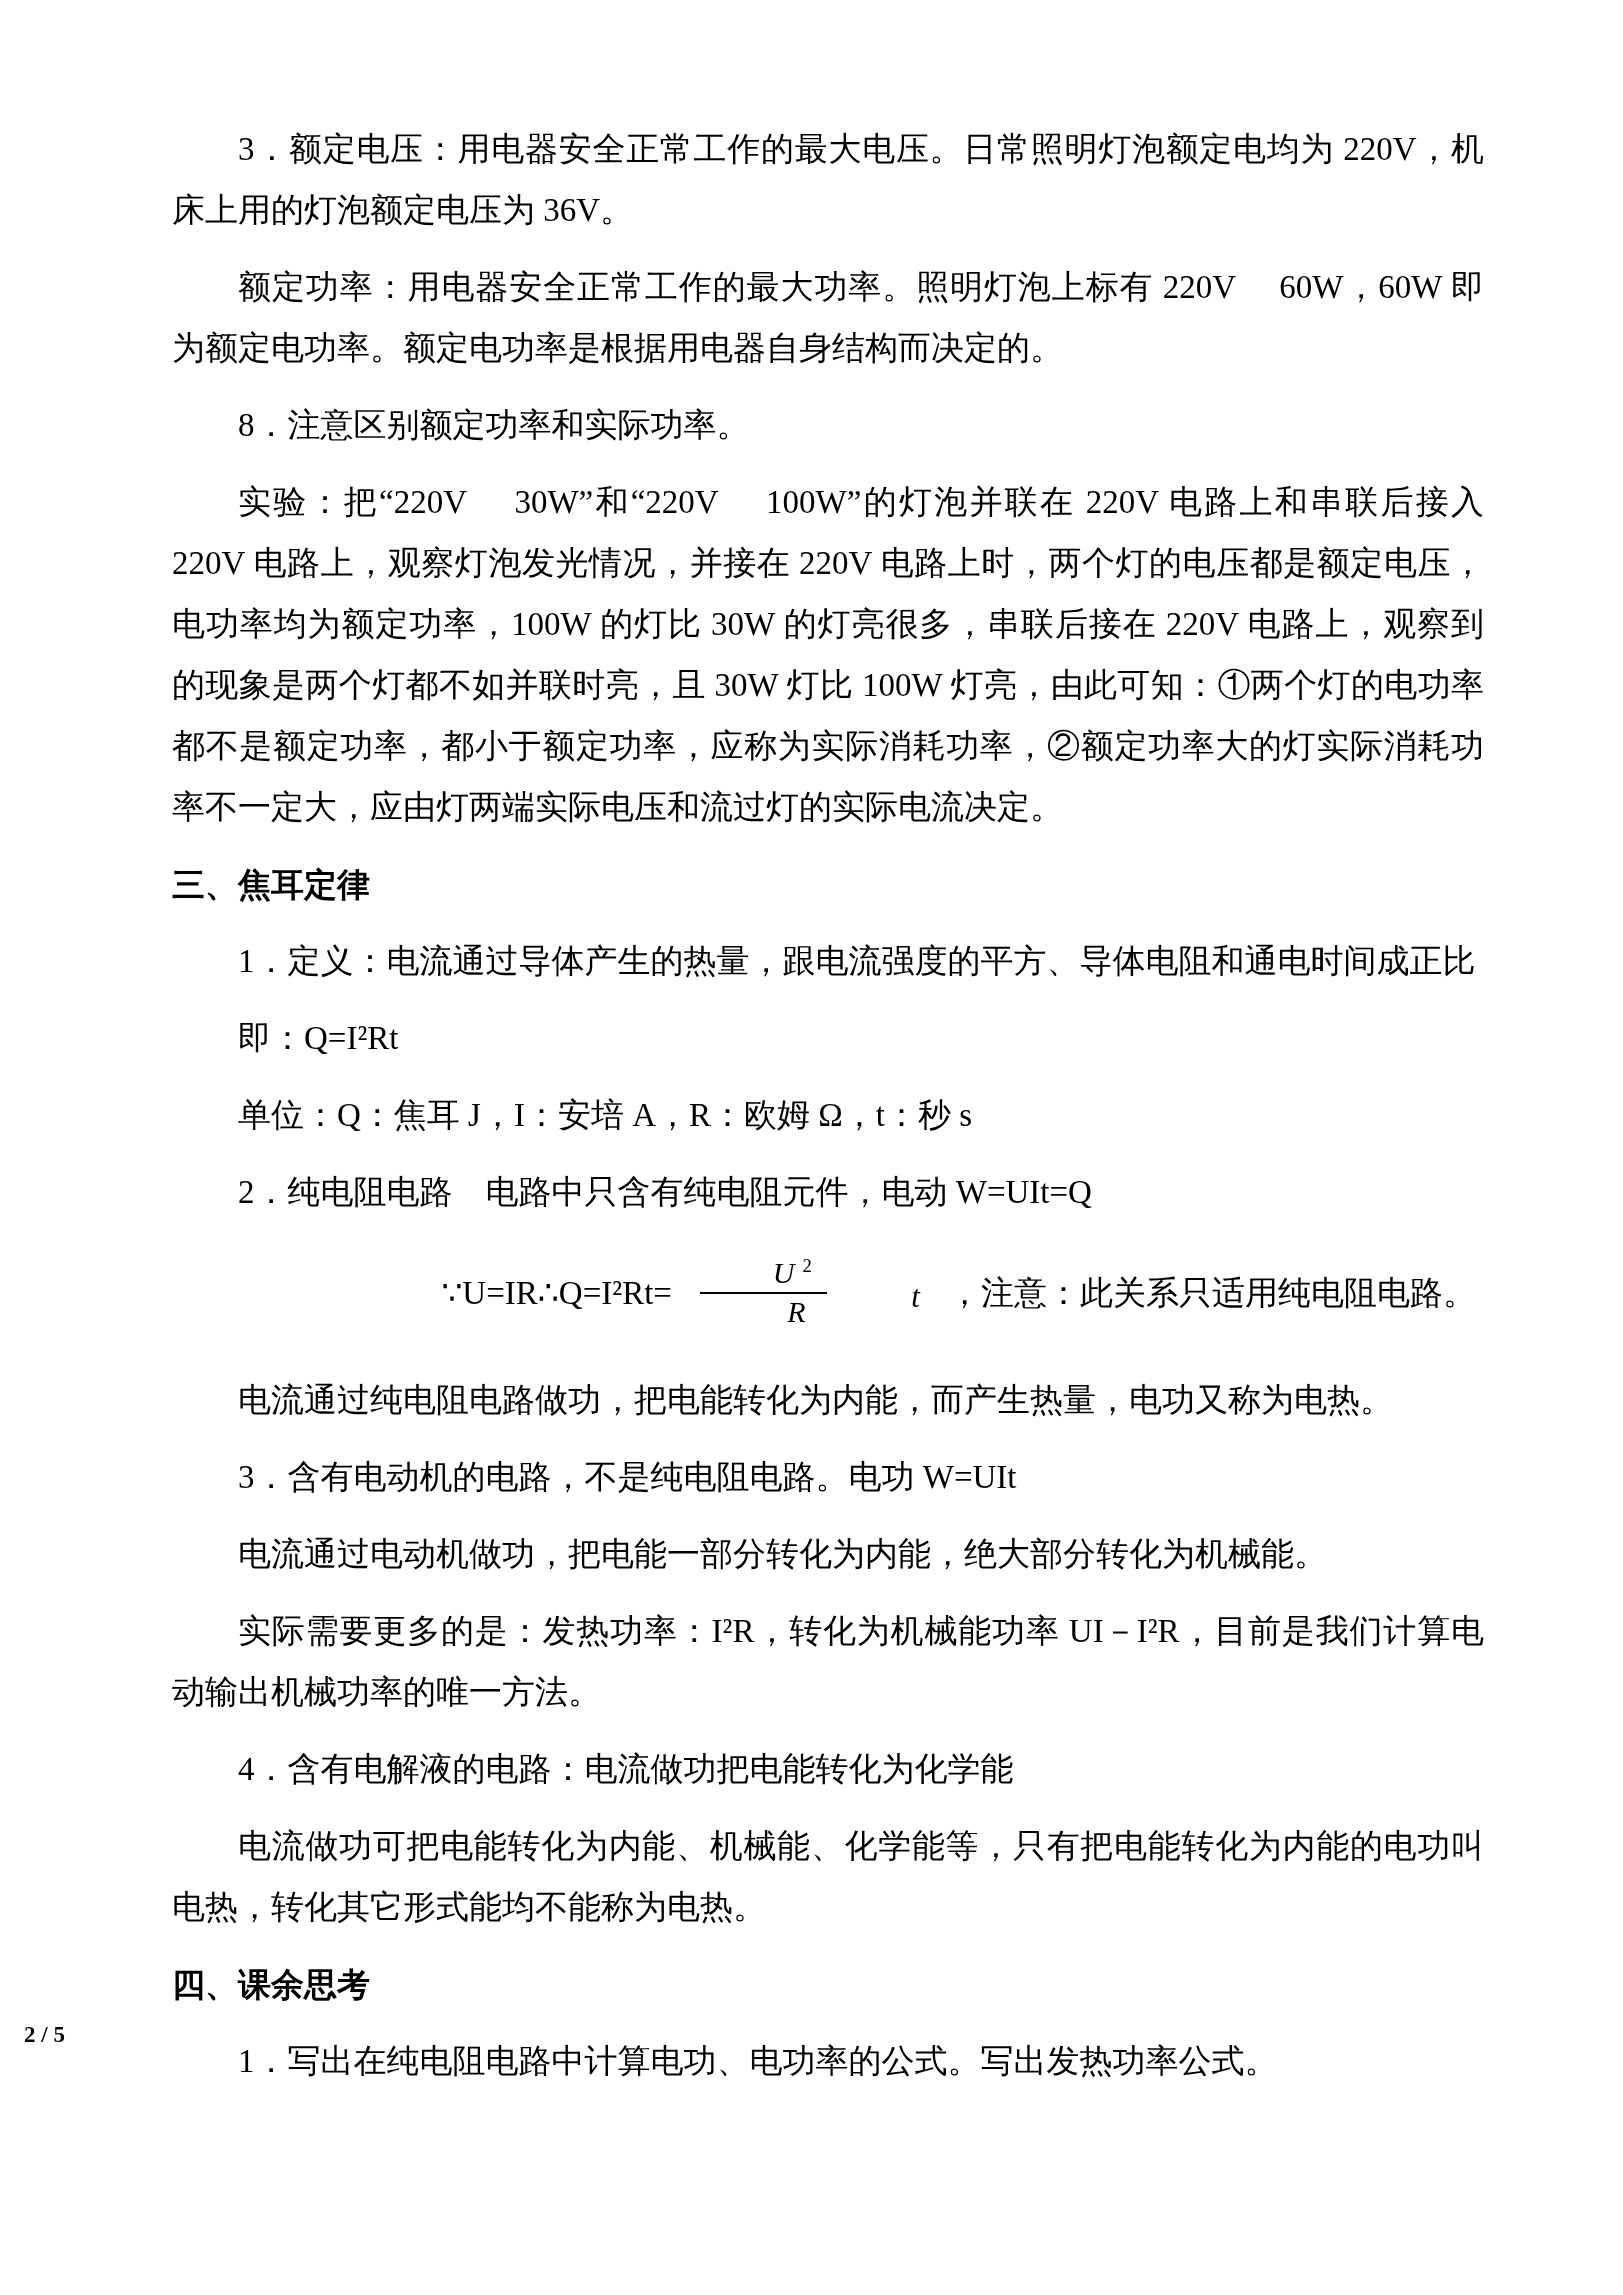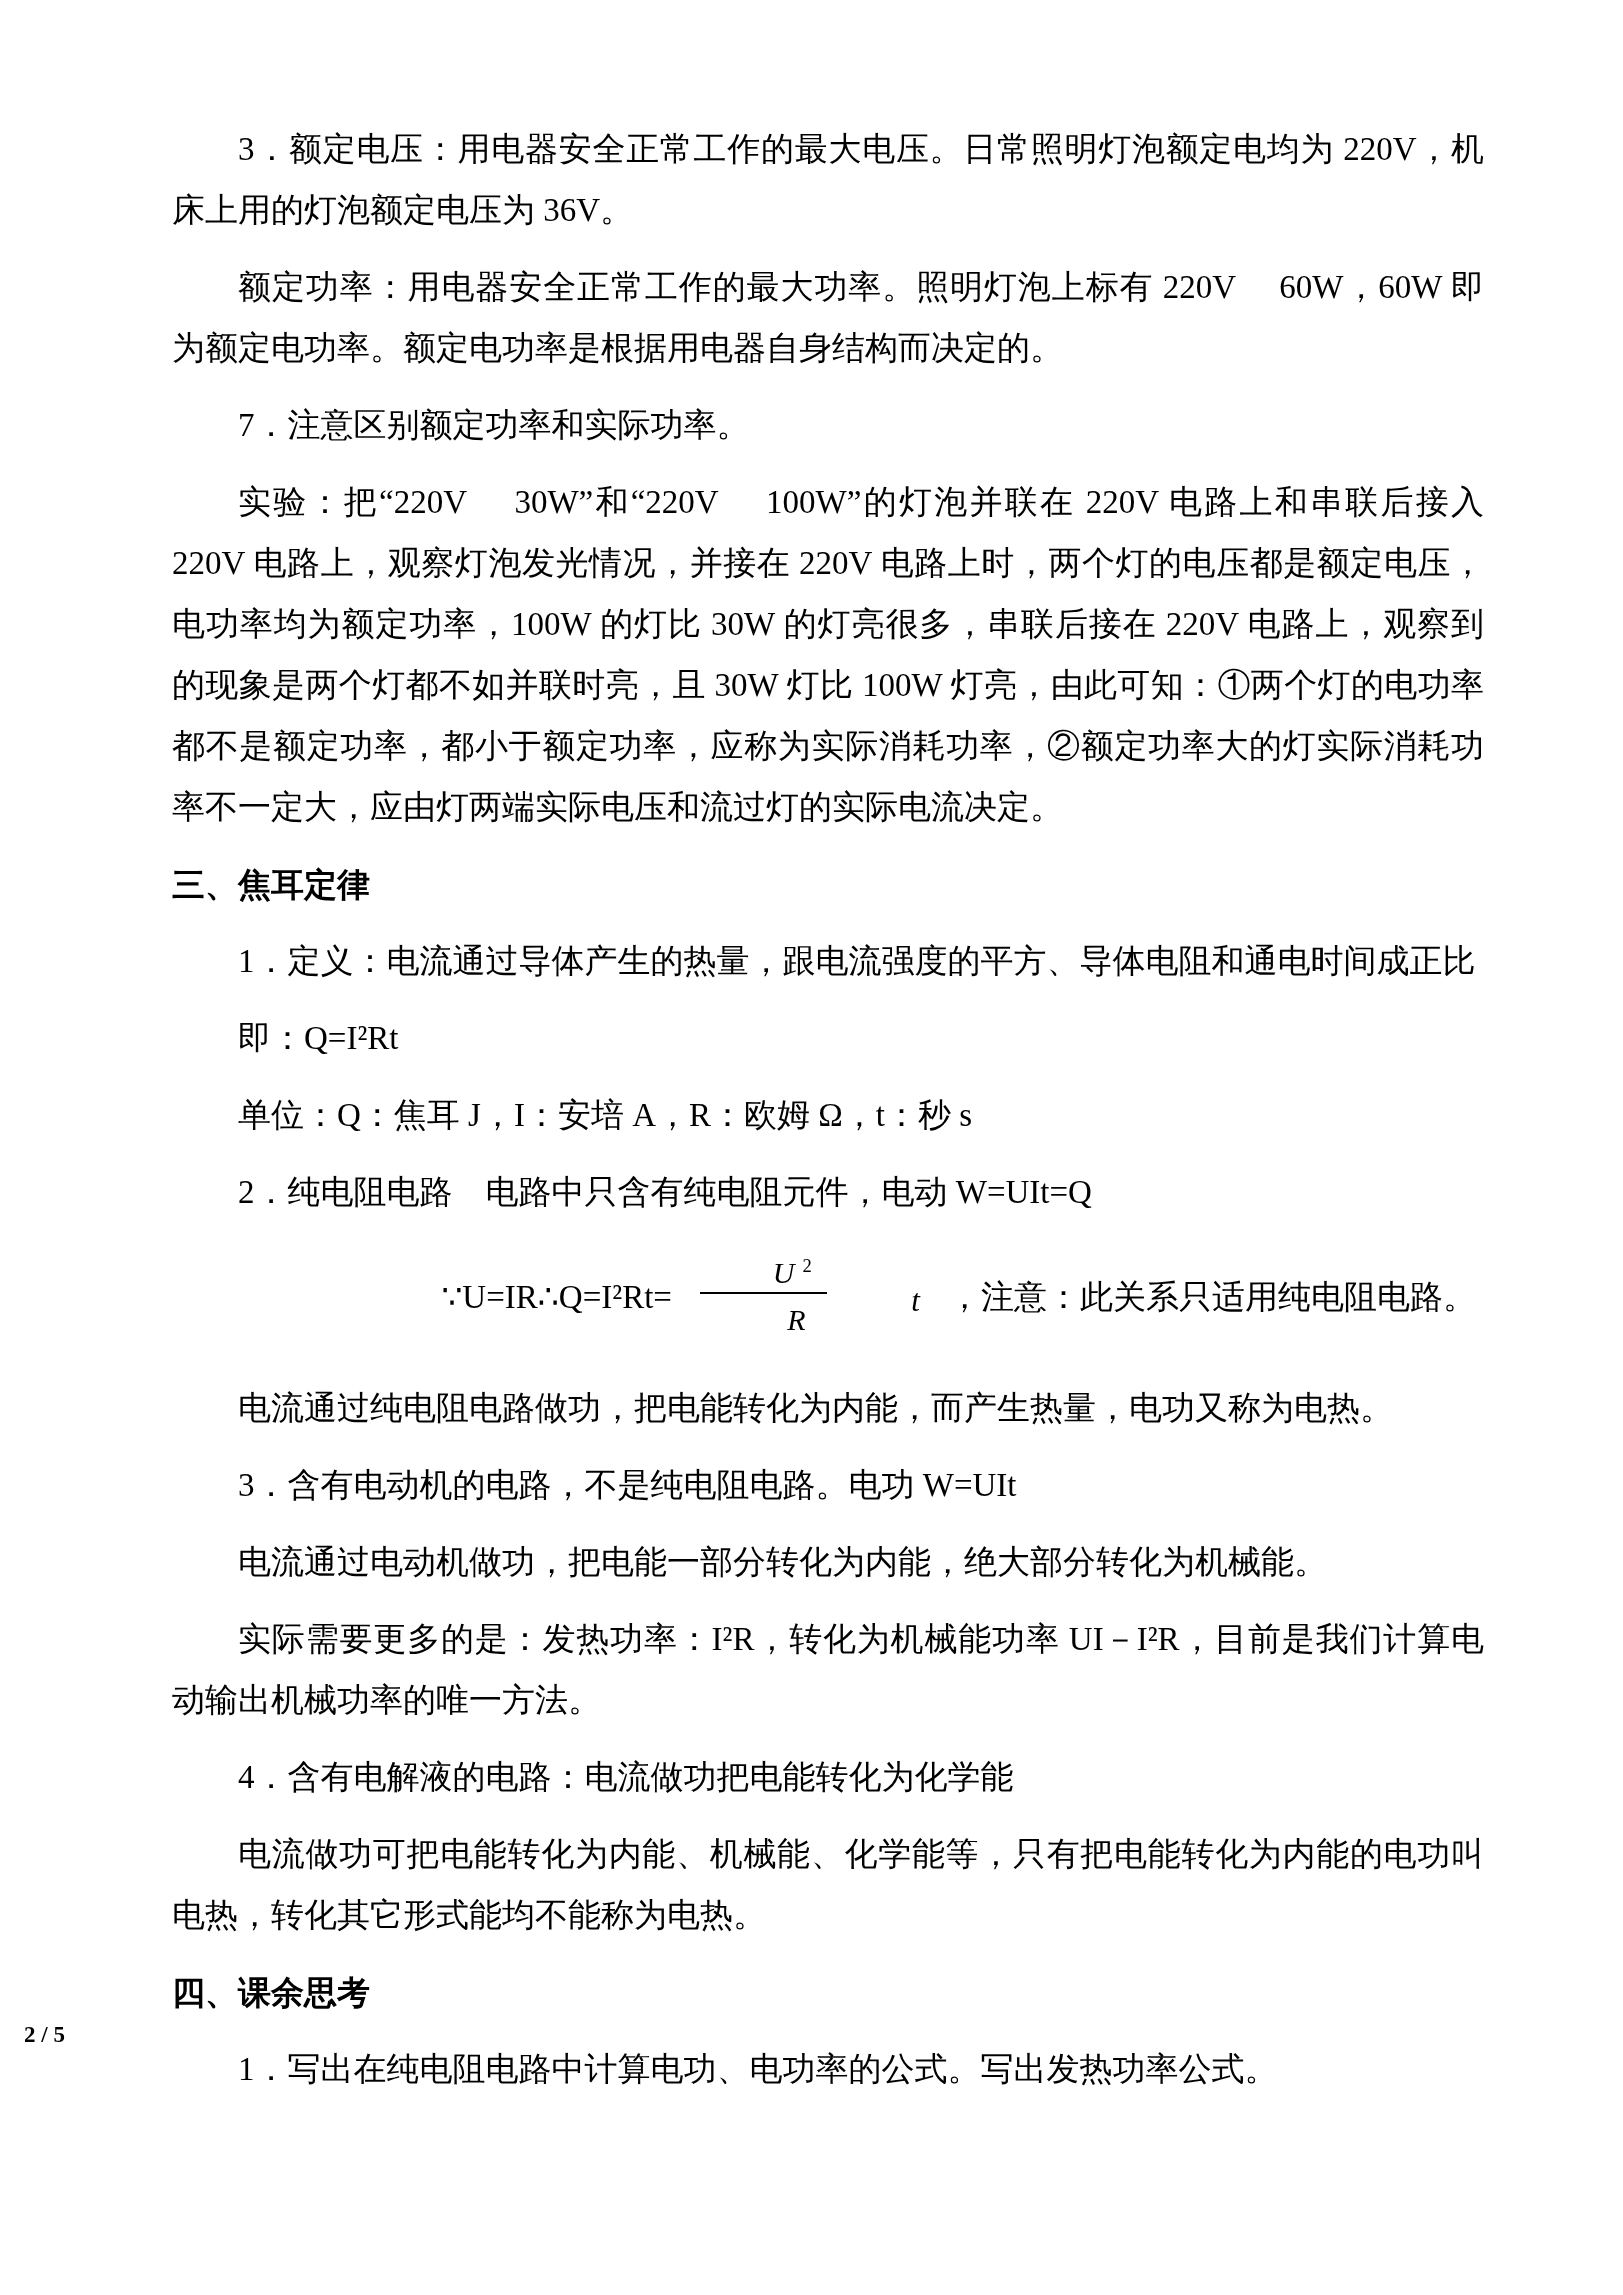--- a/index.html
+++ b/index.html
@@ -39,21 +39,20 @@
     vertical-align: middle;
     margin: 0 4.1px;
   }
   .frac {
     display: inline-flex;
     flex-direction: column;
     align-items: center;
     font-style: italic;
     line-height: 1.15;
     font-size: 30px;
-    gap: 8px;
   }
   .frac .num {
     display: block;
     border-bottom: 2px solid #000;
     padding: 0 6.8px 1.4px 6.8px;
   }
   .frac .den { display: block; padding-top: 1.4px; }
   .frac sup { font-size: 0.62em; font-style: normal; }
   .eq .suffix {
     font-style: italic;
@@ -71,21 +70,21 @@
     font-family: "Liberation Serif", "DejaVu Serif", serif;
   }
 </style>
 </head>
 <body>
 
 <div class="page">
   <div class="content">
       <p class="para body">3．额定电压：用电器安全正常工作的最大电压。日常照明灯泡额定电均为 220V，机床上用的灯泡额定电压为 36V。</p>
       <p class="para body">额定功率：用电器安全正常工作的最大功率。照明灯泡上标有 220V　 60W，60W 即为额定电功率。额定电功率是根据用电器自身结构而决定的。</p>
-      <p class="para body">7．注意区别额定功率和实际功率。</p>
+      <p class="para body">8．注意区别额定功率和实际功率。</p>
       <p class="para body">实验：把“220V　 30W”和“220V　  100W”的灯泡并联在 220V 电路上和串联后接入 220V 电路上，观察灯泡发光情况，并接在 220V 电路上时，两个灯的电压都是额定电压，电功率均为额定功率，100W 的灯比 30W 的灯亮很多，串联后接在 220V 电路上，观察到的现象是两个灯都不如并联时亮，且 30W 灯比 100W 灯亮，由此可知：①两个灯的电功率都不是额定功率，都小于额定功率，应称为实际消耗功率，②额定功率大的灯实际消耗功率不一定大，应由灯两端实际电压和流过灯的实际电流决定。</p>
       <p class="para heading">三、焦耳定律</p>
       <p class="para body">1．定义：电流通过导体产生的热量，跟电流强度的平方、导体电阻和通电时间成正比</p>
       <p class="para body">即：Q=I²Rt</p>
       <p class="para body">单位：Q：焦耳 J，I：安培 A，R：欧姆 Ω，t：秒 s</p>
       <p class="para body">2．纯电阻电路　电路中只含有纯电阻元件，电动 W=UIt=Q</p>
       <p class="para formula"><span>∵U=IR∴Q=I²Rt=</span><span class="eq">
           <span class="frac">
             <span class="num">U<sup>2</sup></span>
             <span class="den">R</span>

